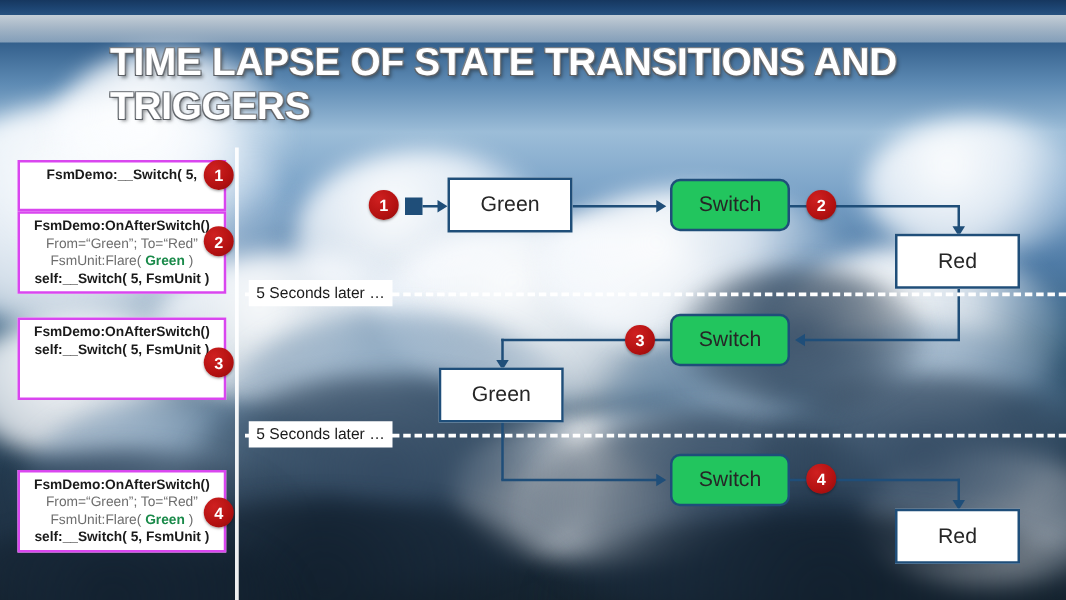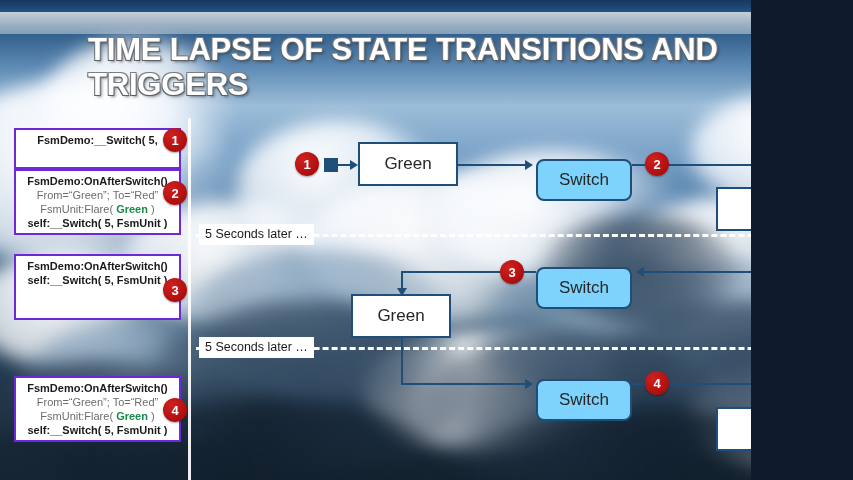--- a/index.html
+++ b/index.html
@@ -2,21 +2,21 @@
 <html><head>
 <meta charset="utf-8">
 <style>
   html,body{margin:0;padding:0;}
   body{
     width:853px;height:480px;overflow:hidden;
     font-family:"Liberation Sans", sans-serif;
     background:#0d1b2c;
   }
   #slide{
-    position:relative;width:751px;height:480px;overflow:hidden;
+    position:relative;width:853px;height:480px;overflow:hidden;
     background:#16273d;
   }
 
   
   .bg{position:absolute;inset:0;}
   .sky{
     position:absolute;inset:0;
     background:
       linear-gradient(180deg,#1d3a5f 0%,#2d5986 6%,#5e8bb4 14%,#9cbdd8 22%,
                       #7ba3c8 32%,#4f7ba6 44%,#39617f 56%,#2b4a64 68%,
@@ -45,21 +45,21 @@
       2px 2px 3px rgba(40,45,50,.55);
     text-transform:uppercase;
   }
 
   
   .vdiv{position:absolute;left:188px;top:118px;width:3px;height:362px;
     background:rgba(255,255,255,.93);}
 
   
   .codebox{
-    position:absolute;background:#ffffff;border:2px solid #6d28d9;
+    position:absolute;background:#ffffff;border:2px solid #d946ef;
     text-align:center;box-sizing:border-box;
   }
   .cb-inner{padding:3px 4px 4px 4px;}
   .ln{display:block;white-space:nowrap;}
   .ln.bold{font-weight:bold;color:#1a1a1a;font-size:11px;line-height:14px;}
   .ln.dim{color:#6d6d6d;font-size:11px;line-height:14px;}
   .kw-green{color:#1a8a4a;font-weight:bold;}
   .kw-red{color:#e03c3c;font-weight:bold;}
 
   
@@ -74,21 +74,21 @@
 
   
   .node{
     position:absolute;box-sizing:border-box;
     display:flex;align-items:center;justify-content:center;
     font-size:17px;color:#262626;
     border:2px solid #1f4e79;
     z-index:20;
   }
   .node.state{background:#ffffff;}
-  .node.switch{background:#7dd3fc;border-radius:8px;margin-top:16px;}
+  .node.switch{background:#22c55e;border-radius:8px;}
 
   .startsq{position:absolute;width:14px;height:14px;background:#1f4e79;z-index:20;}
 
   
   .ln-h{position:absolute;height:2px;background:#1f4e79;z-index:10;}
   .ln-v{position:absolute;width:2px;background:#1f4e79;z-index:10;}
   .arr-r{position:absolute;width:0;height:0;border-top:5px solid transparent;
     border-bottom:5px solid transparent;border-left:8px solid #1f4e79;z-index:11;}
   .arr-l{position:absolute;width:0;height:0;border-top:5px solid transparent;
     border-bottom:5px solid transparent;border-right:8px solid #1f4e79;z-index:11;}

